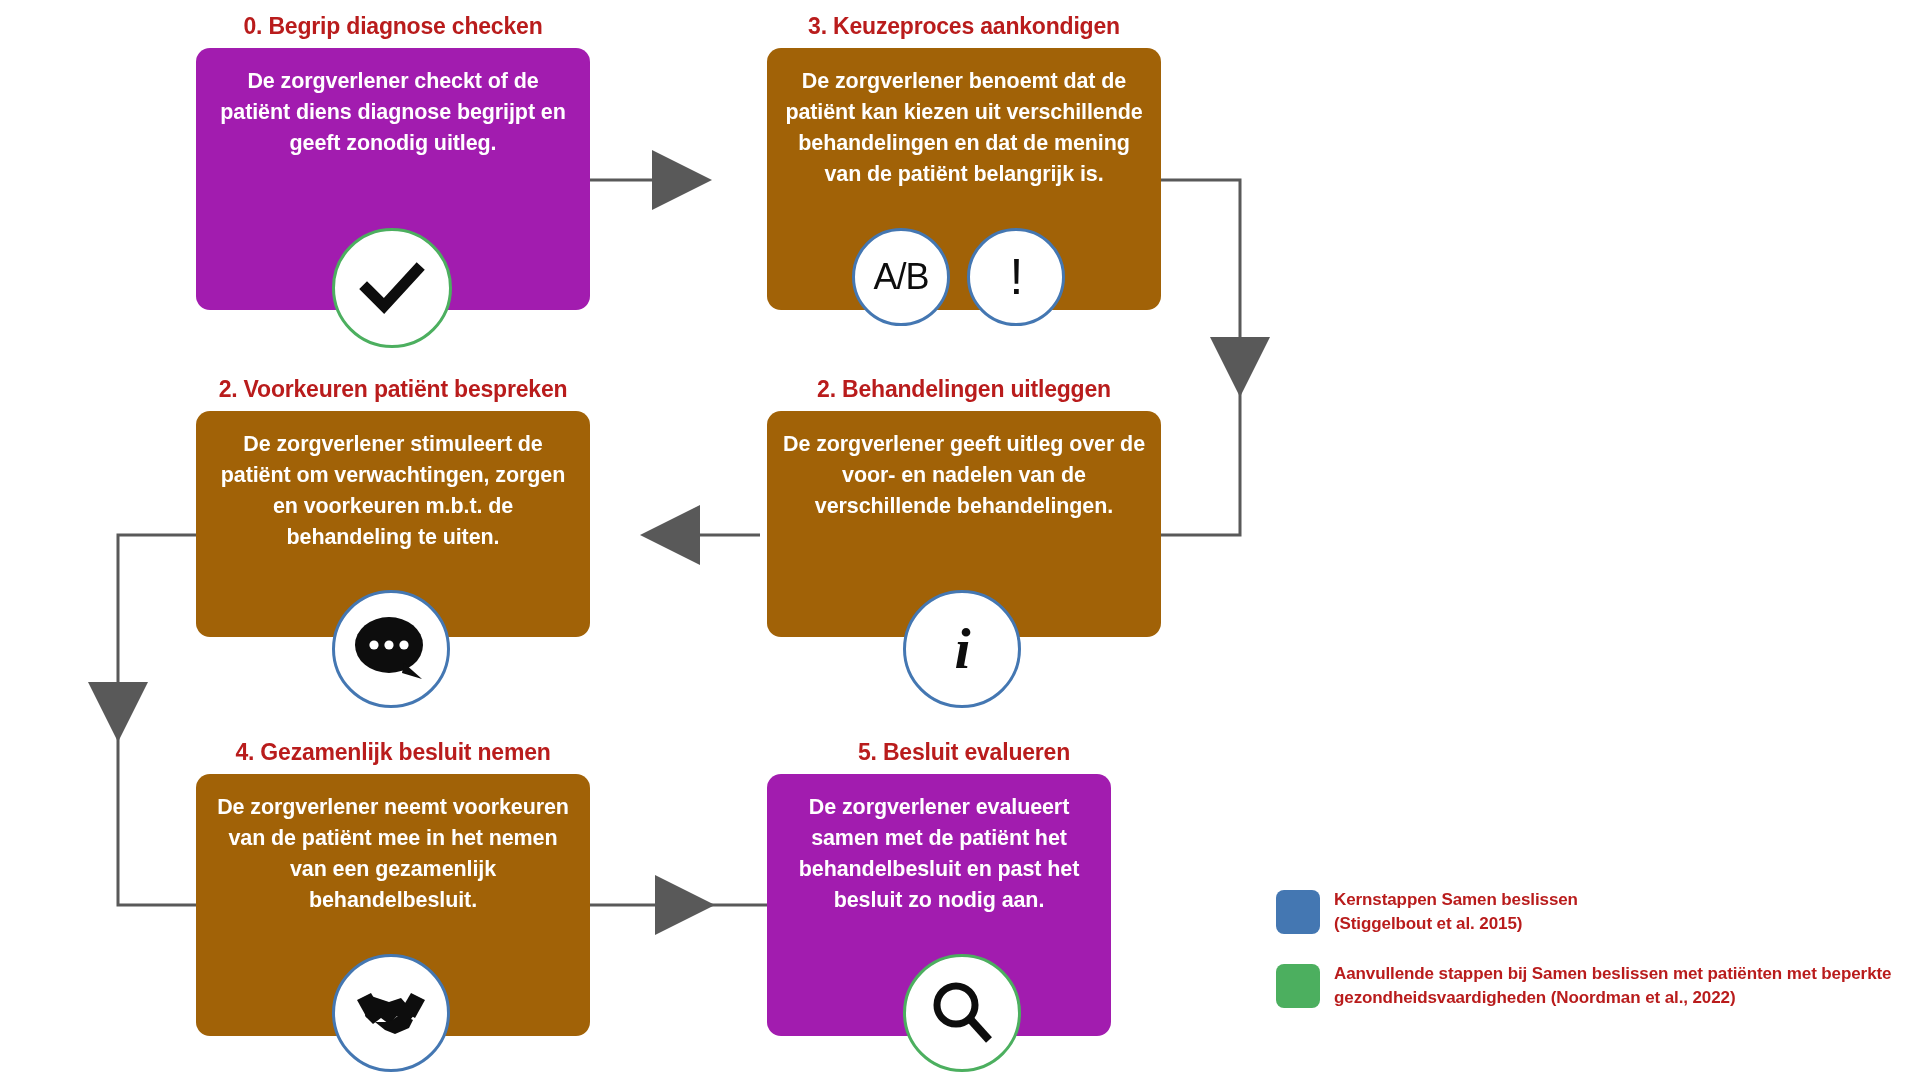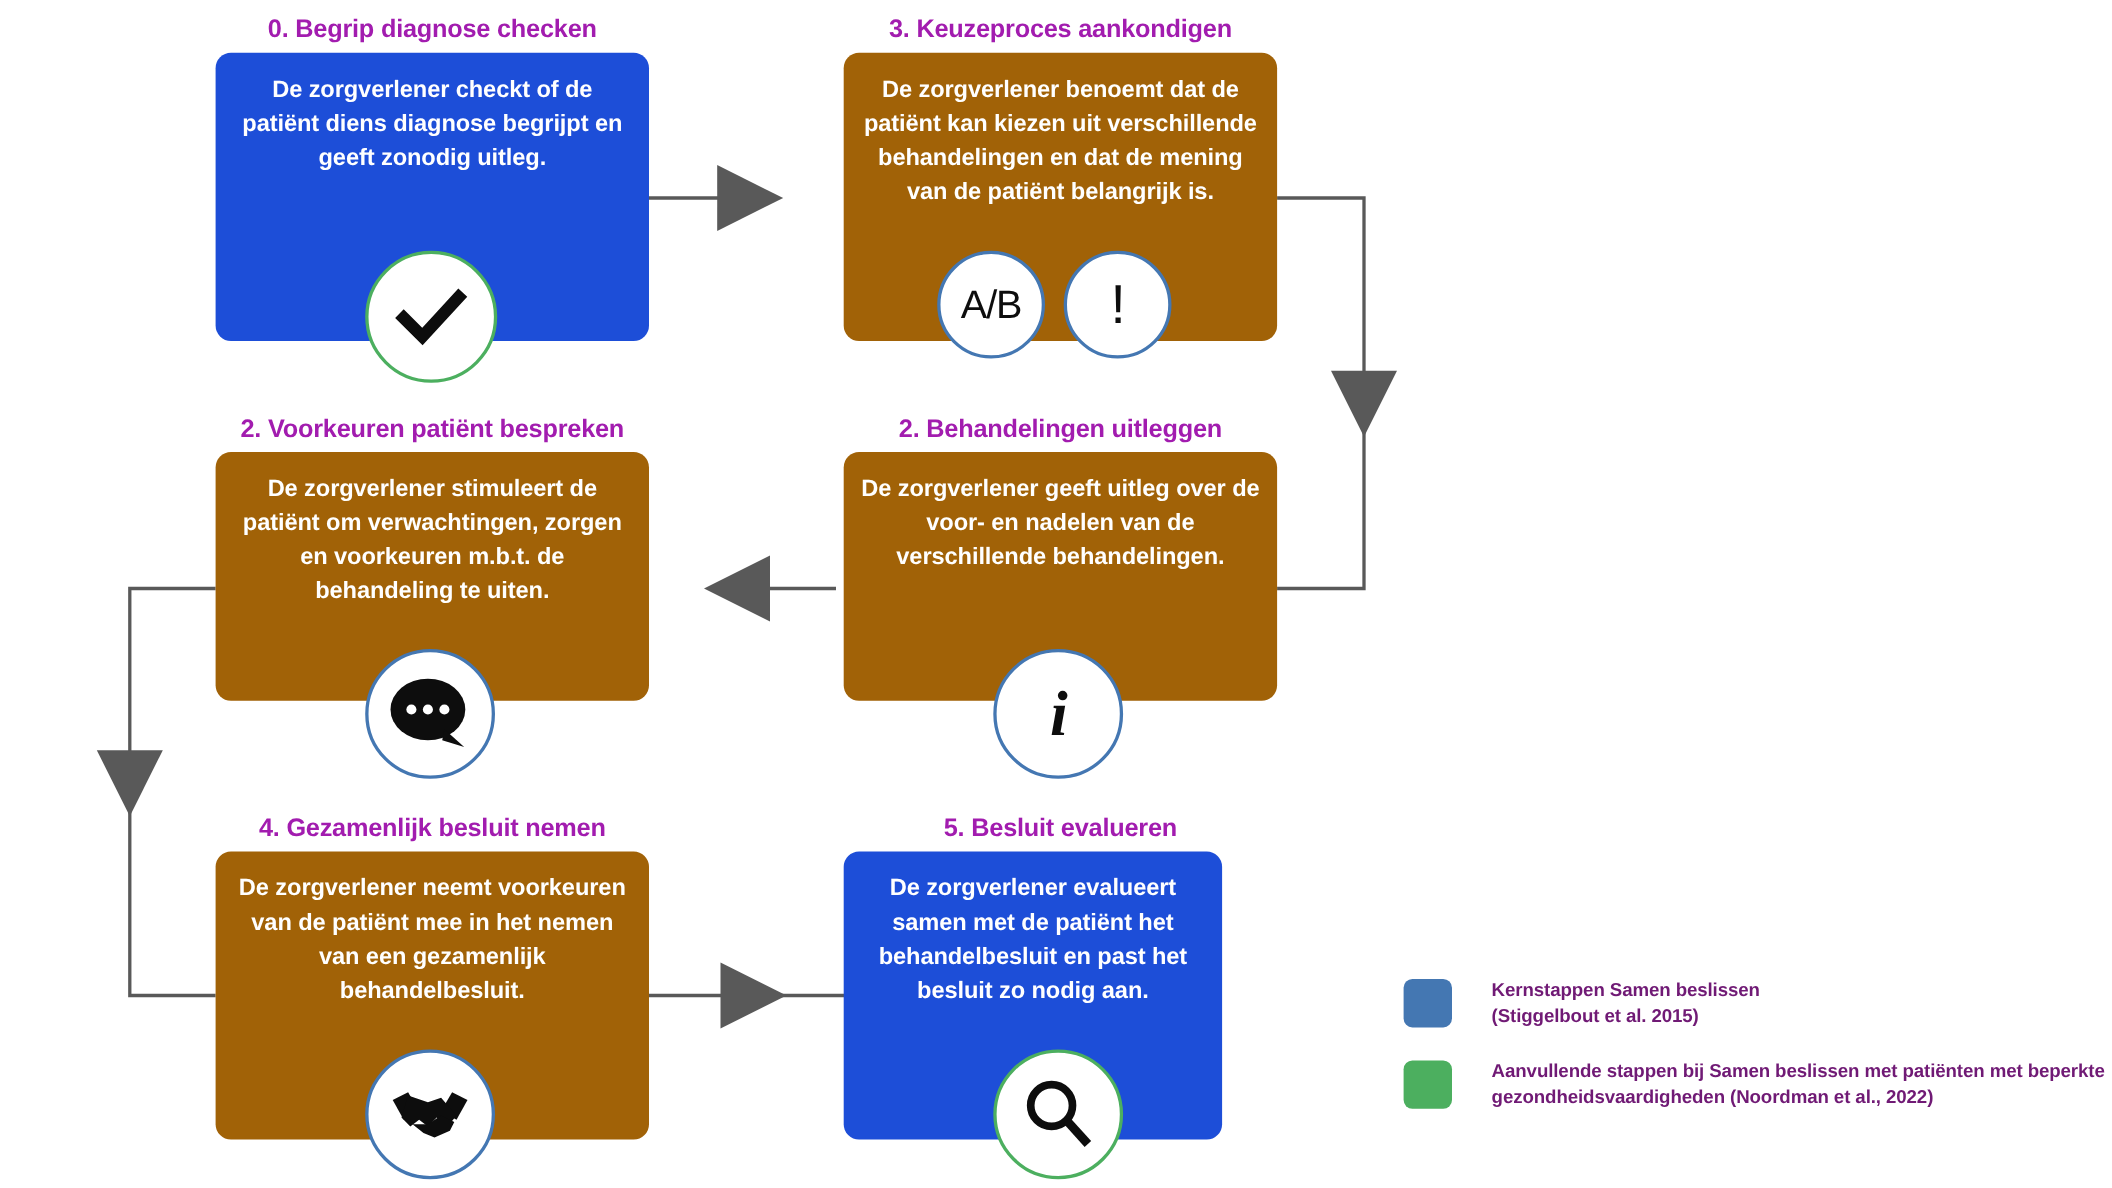--- a/index.html
+++ b/index.html
@@ -38,34 +38,34 @@
     z-index: 2;
   }
   .step-title {
     position: absolute;
     left: 0;
     top: 0;
     width: 100%;
     text-align: center;
     font-size: 23px;
     font-weight: bold;
-    color: #a21caf;
+    color: #b91c1c;
     letter-spacing: -0.2px;
     line-height: 28px;
     white-space: nowrap;
   }
   .card {
     position: absolute;
     left: 0;
     border-radius: 14px;
     box-sizing: border-box;
     padding: 18px 16px 0 16px;
   }
   .card.blue  { background: #a16207; }
-  .card.green { background: #1d4ed8; }
+  .card.green { background: #a21caf; }
   .card-text {
     color: #ffffff;
     font-size: 21.5px;
     font-weight: bold;
     line-height: 31px;
     text-align: center;
     letter-spacing: -0.1px;
   }
 
   
@@ -112,24 +112,24 @@
   .legend-swatch {
     width: 44px;
     height: 44px;
     border-radius: 8px;
     flex: 0 0 auto;
     margin-top: 2px;
   }
   .legend-swatch.blue  { background: #4477b2; }
   .legend-swatch.green { background: #4caf5f; }
   .legend-text {
-    margin-left: 36px;
+    margin-left: 14px;
     font-size: 17px;
     font-weight: bold;
-    color: #701a75;
+    color: #b91c1c;
     line-height: 24px;
     letter-spacing: -0.1px;
     white-space: pre-line;
   }
 </style>
 </head>
 <body>
 
 <div id="diagram-root">
 

